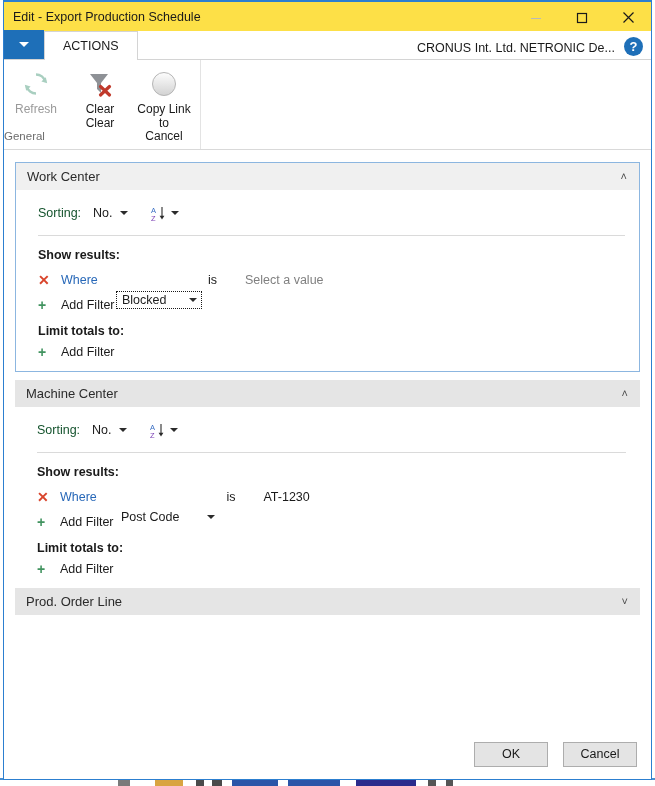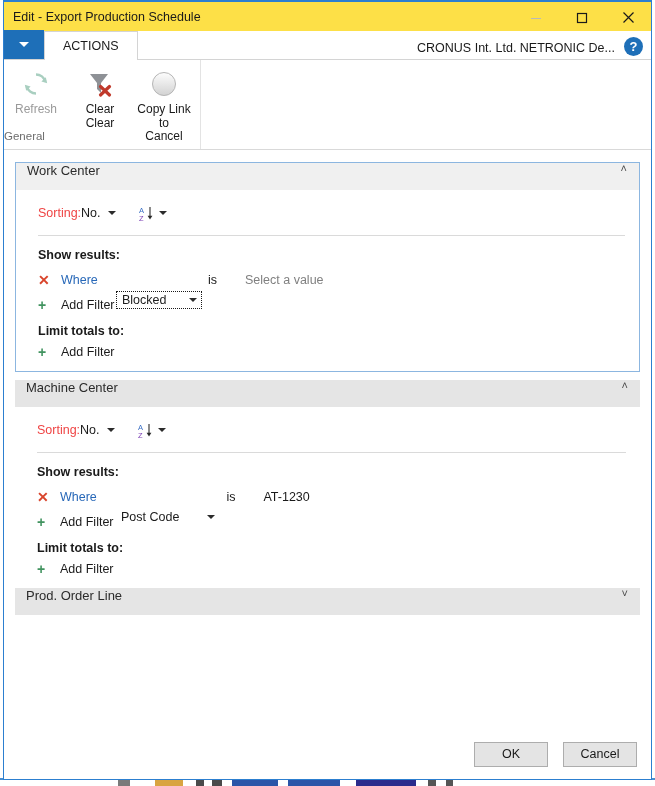--- a/index.html
+++ b/index.html
@@ -187,21 +187,21 @@
 
   
   .fgroup { width: 100%; }
   .fgroup.active {
     border: 1px solid #8cb6e0;
   }
   .fgroup-header {
     height: 27px;
     background: #f0f0f0;
     display: flex;
-    align-items: flex-start;
+    align-items: center;
     justify-content: space-between;
     padding: 0 10px 0 11px;
     cursor: default;
   }
   .fgroup-title {
     font-size: 13px;
     color: #2b2b2b;
   }
   .chev {
     font-size: 11px;
@@ -215,21 +215,22 @@
   }
 
   .sorting-row {
     display: flex;
     align-items: center;
     padding: 0 0 0 22px;
     height: 22px;
   }
   .sorting-label {
     font-size: 12.5px;
-    color: #ef4444;
+    color: #14532d;
+    margin-right: 12px;
   }
   .sort-field {
     font-size: 12.5px;
     color: #1a1a1a;
     display: flex;
     align-items: center;
     gap: 7px;
     cursor: default;
   }
   .dd-caret {

